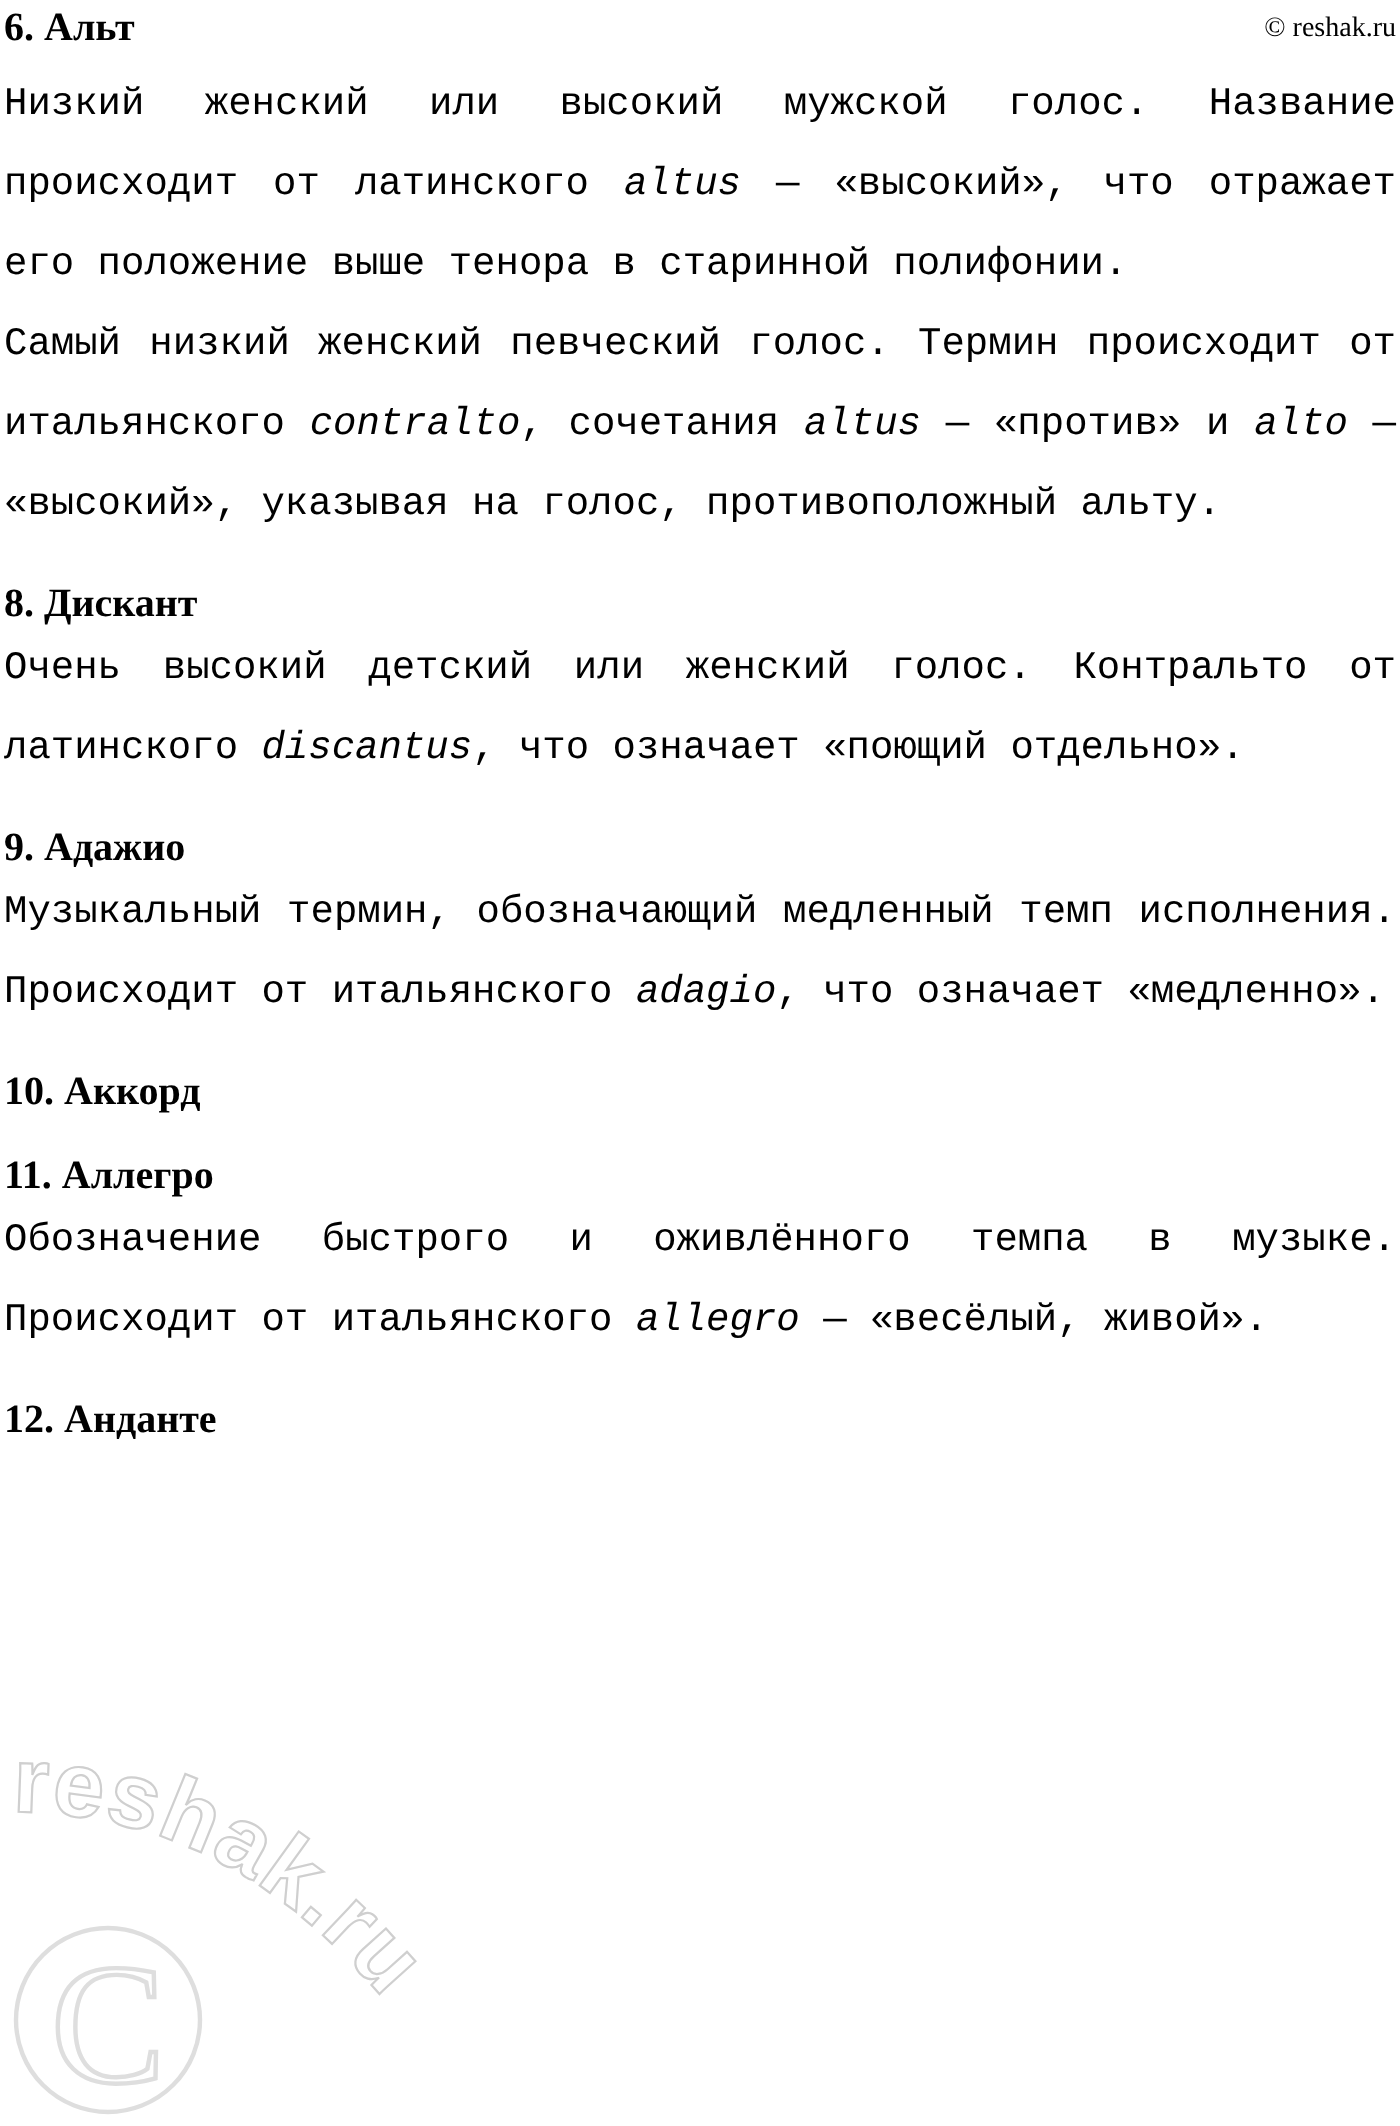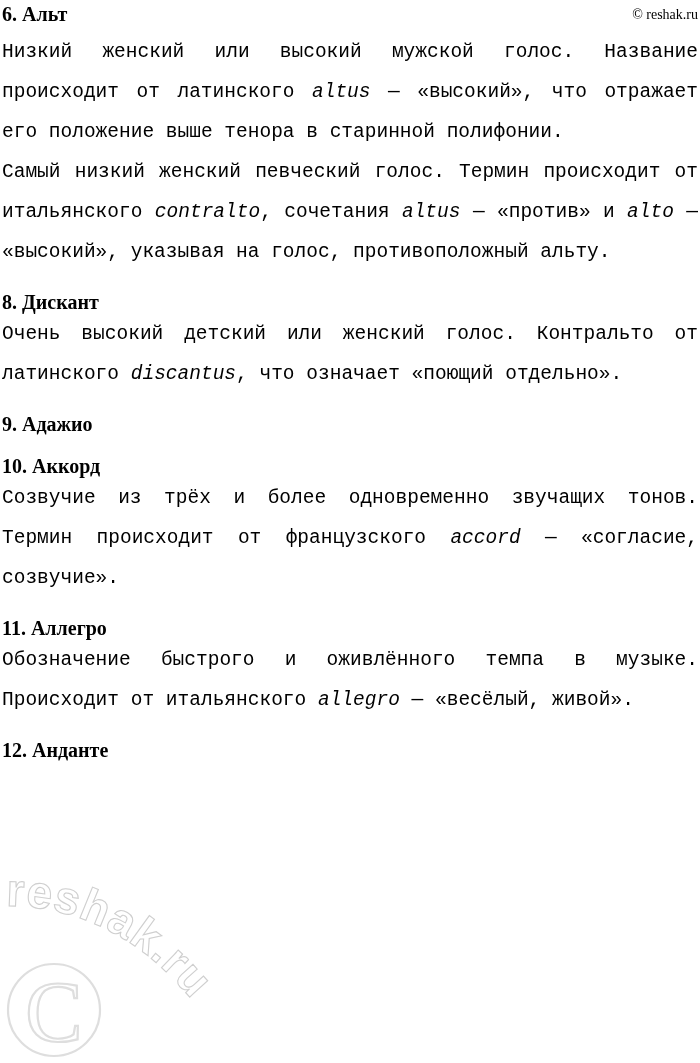--- a/index.html
+++ b/index.html
@@ -131,23 +131,23 @@
     </div>
 
     <p class="body-text gap-after-title last-free"><span>Низкий женский или высокий мужской голос. Название происходит от латинского </span><span class="foreign">altus</span><span> — «высокий», что отражает его положение выше тенора в старинной полифонии.</span></p>
 
     <p class="body-text gap-after-title last-free"><span>Самый низкий женский певческий голос. Термин происходит от итальянского </span><span class="foreign">contralto</span><span>, сочетания </span><span class="foreign">altus</span><span> — «против» и </span><span class="foreign">alto</span><span> — «высокий», указывая на голос, противоположный альту.</span></p>
 
     <h2 class="section-title gap-before-title">8. Дискант</h2>
     <p class="body-text gap-after-title last-free"><span>Очень высокий детский или женский голос. Контральто от латинского </span><span class="foreign">discantus</span><span>, что означает «поющий отдельно».</span></p>
 
     <h2 class="section-title gap-before-title">9. Адажио</h2>
+    <p class="body-text gap-after-title last-free"><span>Музыкальный термин, обозначающий медленный темп исполнения. Происходит от итальянского </span><span class="foreign">adagio</span><span>, что означает «медленно».</span></p>
 
     <h2 class="section-title gap-before-title">10. Аккорд</h2>
-    <p class="body-text gap-after-title last-free"><span>Созвучие из трёх и более одновременно звучащих тонов. Термин происходит от французского </span><span class="foreign">accord</span><span> — «согласие, созвучие».</span></p>
 
     <h2 class="section-title gap-before-title">11. Аллегро</h2>
     <p class="body-text gap-after-title last-free"><span>Обозначение быстрого и оживлённого темпа в музыке. Происходит от итальянского </span><span class="foreign">allegro</span><span> — «весёлый, живой».</span></p>
 
     <h2 class="section-title gap-before-title">12. Анданте</h2>
 
   </div>
 </div>
 
 </body></html>

